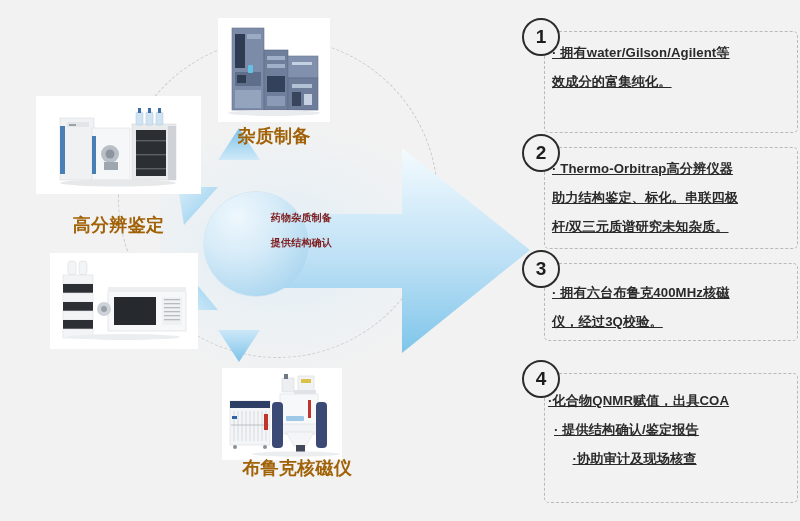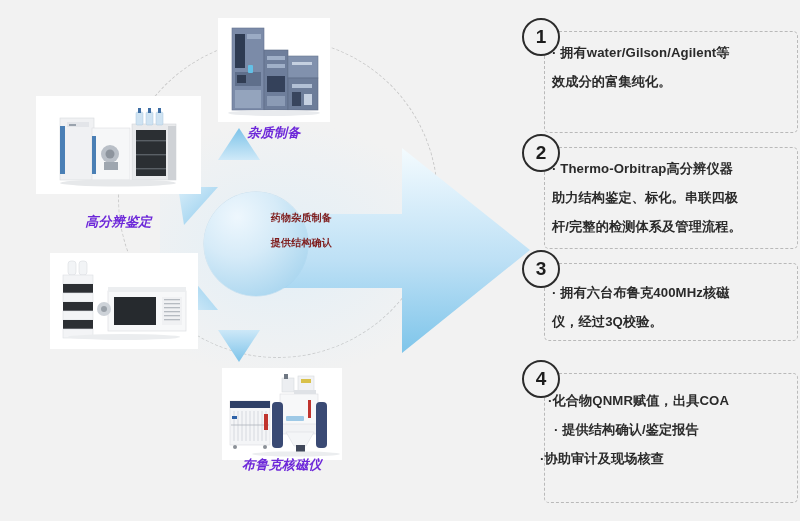--- a/index.html
+++ b/index.html
@@ -73,26 +73,25 @@
     position: absolute;
     background: #ffffff;
   }
   .card .photo {
     position: absolute;
     left: 0; top: 0; right: 0; bottom: 0;
   }
   .card-label {
     position: absolute;
     text-align: center;
-    color: #6d28d9;
-    font-size: 13px;
+    color: #a16207;
+    font-size: 18px;
     font-weight: bold;
     letter-spacing: 0.3px;
     white-space: nowrap;
-    font-style: italic;
   }
 
   
   .item {
     position: absolute;
   }
   .item .dashbox {
     position: absolute;
     left: 22px;
     top: 13px;
@@ -128,20 +127,21 @@
     top: 20px;
     z-index: 2;
   }
   .item .line {
     color: #2a2a2a;
     font-size: 13.2px;
     font-weight: bold;
     line-height: 29px;
     letter-spacing: 0.1px;
     white-space: nowrap;
+    text-decoration: underline;
   }
   .item .line.ind {
     padding-left: 0px;
   }
 
   
   .haze {
     position: absolute;
     left: 160px;
     top: 120px;
@@ -344,21 +344,21 @@
       <rect x="62" y="6" width="4" height="5" fill="#6f7783"></rect>
       <rect x="76" y="8" width="16" height="16" fill="#f1f2f4" stroke="#d7d9dd" stroke-width="0.6"></rect>
       <rect x="79" y="11" width="10" height="4" fill="#d9c14a"></rect>
       <rect x="72" y="22" width="22" height="4" fill="#dfe2e6"></rect>
 
       <rect x="86" y="32" width="3" height="18" fill="#c0342e"></rect>
       <rect x="64" y="48" width="18" height="5" rx="1" fill="#9ec9e6"></rect>
       <ellipse cx="74" cy="86" rx="44" ry="2.6" fill="#ebedef"></ellipse>
     </svg>
   </div>
-  <div class="card-label" style="left:212px; top:456px; width:140px;">布鲁克核磁仪</div>
+  <div class="card-label" style="left:212px; top:456px; width:140px;text-align:right;">布鲁克核磁仪</div>
 
   <div class="center-bubble"></div>
   <div class="center-bubble-text">
     <div>药物杂质制备</div>
     <div>提供结构确认</div>
   </div>
 
   <div class="item" style="left:522px; top:18px;">
     <div class="dashbox" style="width:254px; height:102px;"></div>
     <div class="numcircle">
@@ -371,21 +371,21 @@
   </div>
 
   <div class="item" style="left:522px; top:134px;">
     <div class="dashbox" style="width:254px; height:102px;"></div>
     <div class="numcircle">
       <span>2</span>
     </div>
     <div class="lines">
       <div class="line">·  Thermo-Orbitrap高分辨仪器</div>
       <div class="line">助力结构鉴定、标化。串联四极</div>
-      <div class="line">杆/完整的检测体系及管理流程。</div>
+      <div class="line">杆/双三元质谱研究未知杂质。</div>
     </div>
   </div>
 
   <div class="item" style="left:522px; top:250px;">
     <div class="dashbox" style="width:254px; height:78px;"></div>
     <div class="numcircle">
       <span>3</span>
     </div>
     <div class="lines" style="top:28px;">
       <div class="line">·  拥有六台布鲁克400MHz核磁</div>
@@ -394,17 +394,17 @@
   </div>
 
   <div class="item" style="left:522px; top:360px;">
     <div class="dashbox" style="width:254px; height:130px;"></div>
     <div class="numcircle">
       <span>4</span>
     </div>
     <div class="lines" style="top:26px; left:32px;">
       <div class="line ind" style="margin-left:-6px;">·化合物QNMR赋值，出具COA</div>
       <div class="line">·  提供结构确认/鉴定报告</div>
-      <div class="line ind" style="margin-left:-14px;">·协助审计及现场核查</div>
+      <div class="line ind" style="margin-left:-14px;text-align:center;">·协助审计及现场核查</div>
     </div>
   </div>
 
 </div>
 
 </body></html>

